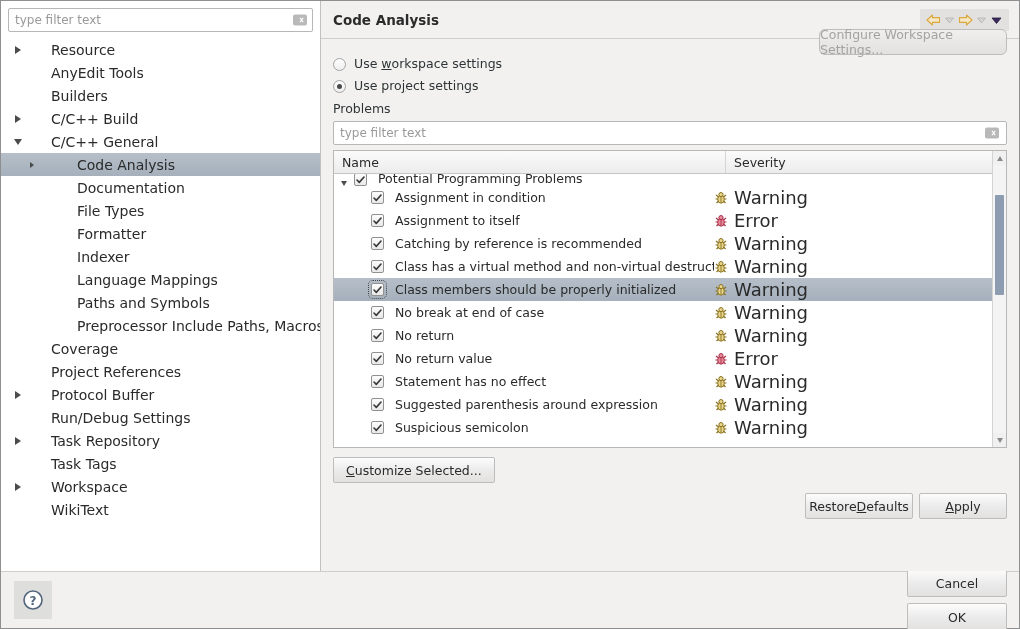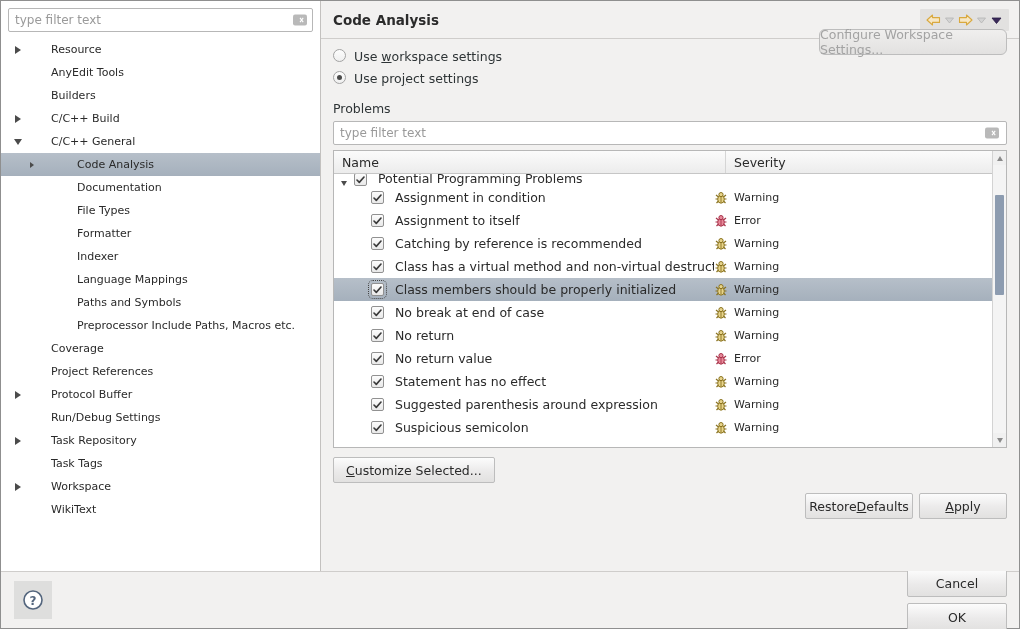--- a/index.html
+++ b/index.html
@@ -117,21 +117,21 @@
   }
   .tri-right.sm {
     border-top-width: 3.5px; border-bottom-width: 3.5px; border-left-width: 4.5px;
   }
   .tri-dn {
     width: 0; height: 0;
     border-left: 4.5px solid transparent;
     border-right: 4.5px solid transparent;
     border-top: 6px solid #4b4b4b;
   }
-  .tree-label { font-size: 11px; color: #2a2a2a; }
+  .tree-label { font-size: 14px; color: #2a2a2a; }
   
   .lvl0 .tree-label { padding-left: 24px; }
   .lvl1 .tree-label { padding-left: 36px; }
   .lvl0 > .tw { margin-left: 8px; }
   .lvl1 > .tw { margin-left: 22px; }
   
   .right-pane {
     flex: 1; display: flex; flex-direction: column;
     background: #f2f1f0; min-width: 0;
     box-sizing: border-box;
@@ -144,21 +144,21 @@
     background: #f2f1f0;
     box-sizing: border-box;
   }
   .page-title { font-weight: bold; font-size: 13.5px; color: #2b2b2b; }
   .nav-tools {
     margin-left: auto; display: flex; align-items: center; gap: 3px;
     background: #e2e1e0; padding: 4px 6px; border-radius: 1px;
   }
   .nav-tools svg { display: block; }
   .page-body { flex: 1; padding: 10px 12px 0 12px; min-height: 0; display:flex; flex-direction:column; box-sizing:border-box;}
-  .radio-row { display: flex; align-items: flex-start; height: 22px; }
+  .radio-row { display: flex; align-items: flex-end; height: 22px; }
   .radio {
     width: 13px; height: 13px; border-radius: 50%;
     border: 1px solid #a3a3a3;
     background: linear-gradient(to bottom,#fdfdfd,#efefef);
     margin-right: 8px; flex: none;
     display: flex; align-items: center; justify-content: center;
     box-sizing: border-box;
   }
   .radio .dot {
     width: 5px; height: 5px; border-radius: 50%; background: #4a4a4a;
@@ -241,21 +241,21 @@
     box-sizing: border-box;
   }
   .chk svg { display: block; }
   .chk-focus { outline: 1px dotted #444; outline-offset: 2px; }
   .t-name {
     padding-left: 11px; font-size: 12.5px; color: #2a2a2a;
     width: 330px; box-sizing: border-box; overflow: hidden;
   }
   .t-sev {
     display: flex; align-items: center; gap: 6px;
-    font-size: 11px; color: #2a2a2a;
+    font-size: 18px; color: #2a2a2a;
   }
   .bug { width: 14px; height: 14px; flex: none; display:block; }
   
   .vscroll {
     position: absolute; right: 0; top: 0; bottom: 0; width: 14px;
     background: #f4f4f4; border-left: 1px solid #d3d3d3;
     box-sizing: border-box;
   }
   .vs-arrow {
     height: 14px; display: flex; align-items: center; justify-content: center;

